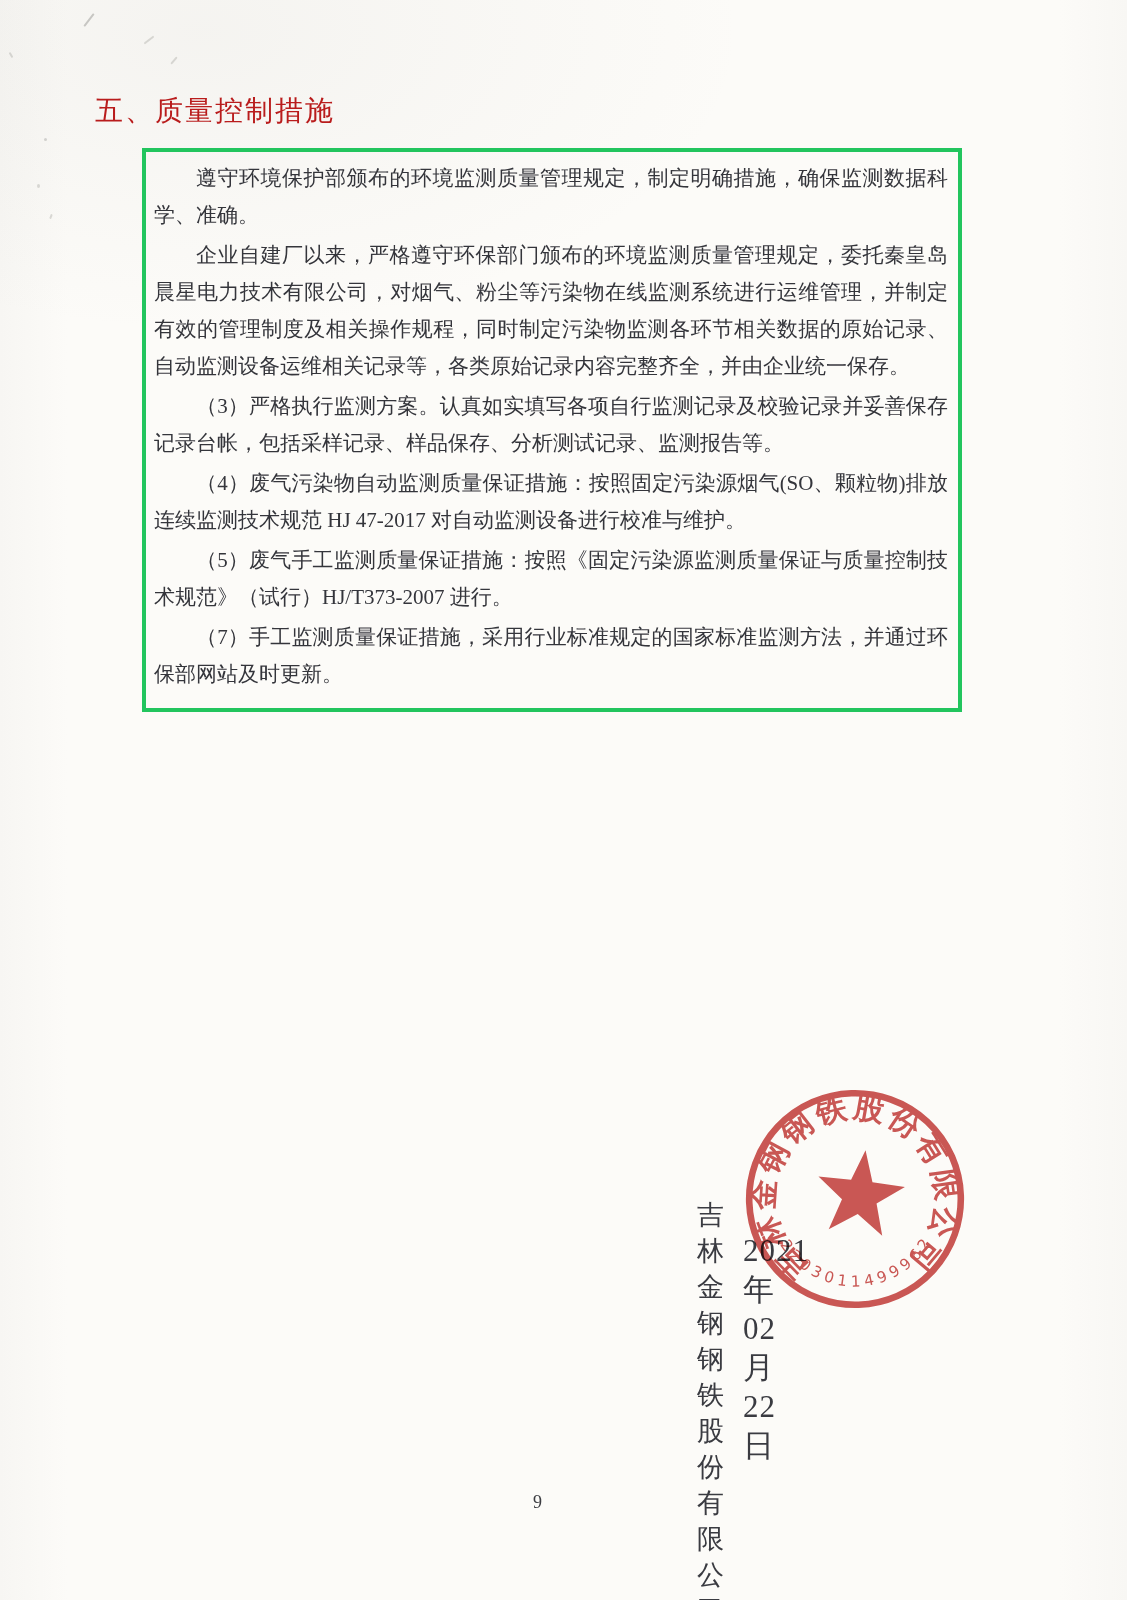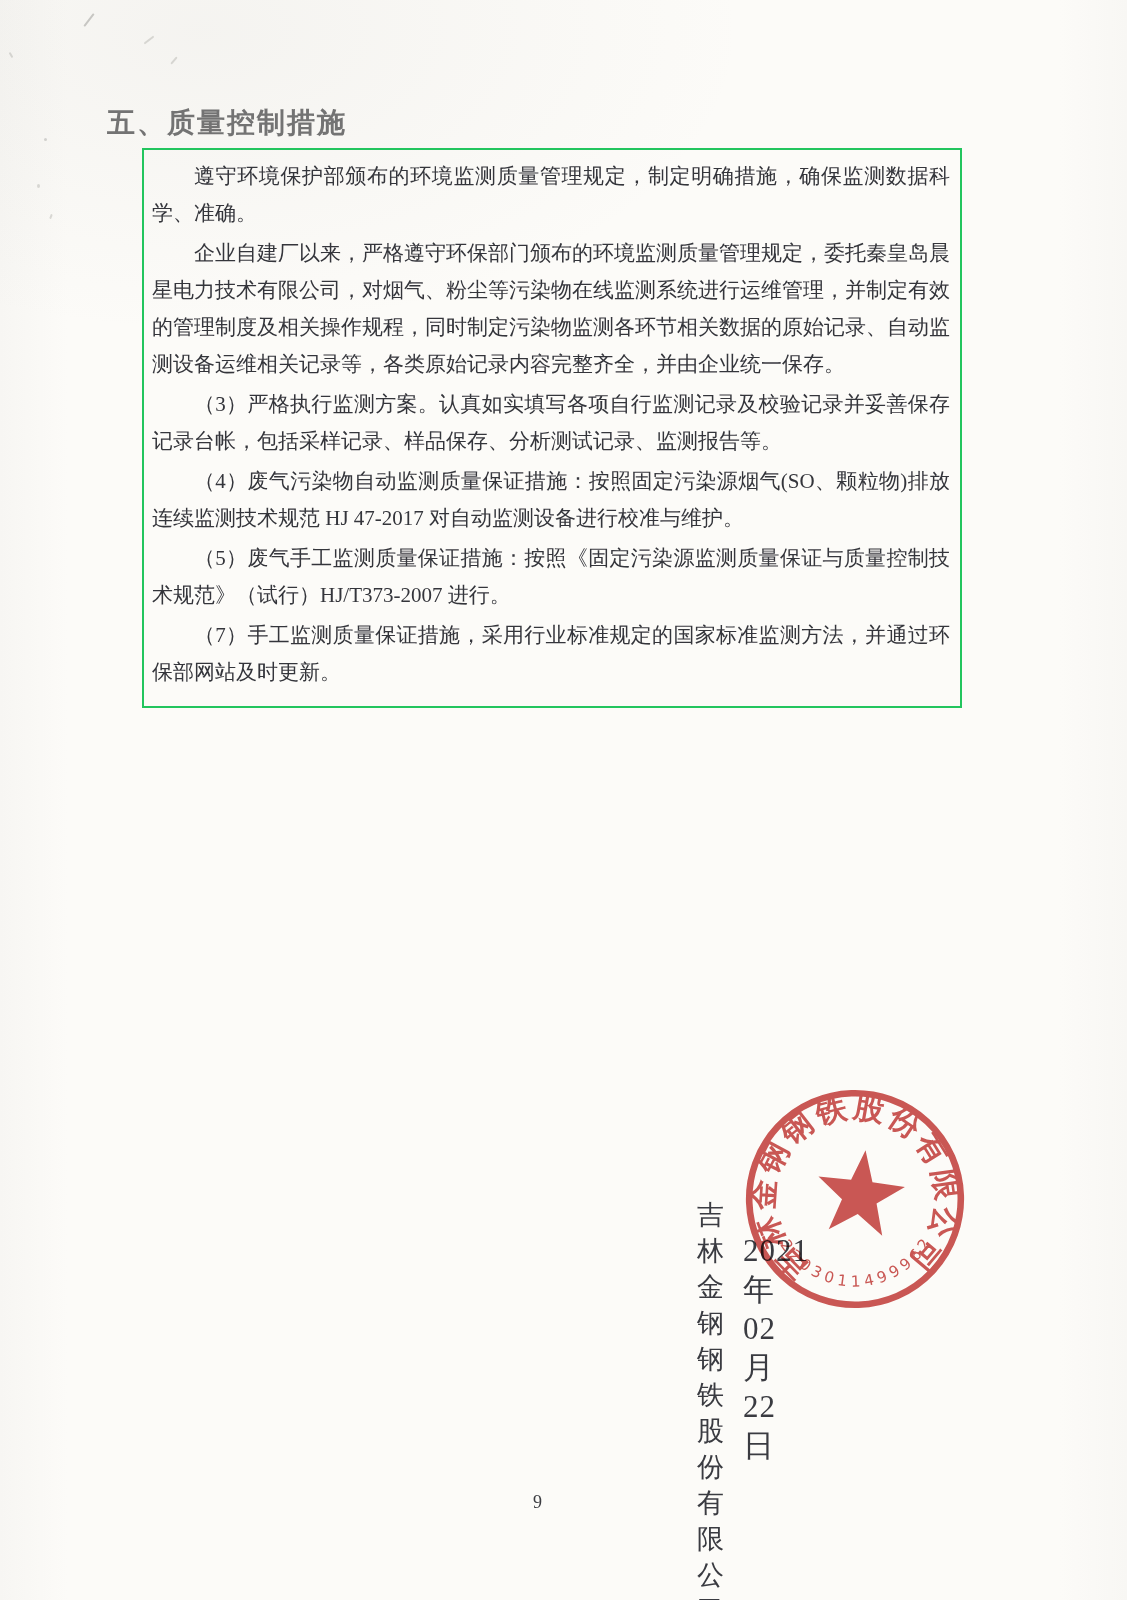--- a/index.html
+++ b/index.html
@@ -15,27 +15,27 @@
   .artifact{position:absolute;background:#8d8d89;opacity:.45;border-radius:2px;}
   .a1{left:88px;top:12px;width:2px;height:16px;transform:rotate(38deg);}
   .a2{left:148px;top:34px;width:2px;height:12px;transform:rotate(52deg);opacity:.3;}
   .a3{left:173px;top:56px;width:2px;height:9px;transform:rotate(40deg);opacity:.3;}
   .a4{left:44px;top:138px;width:3px;height:3px;border-radius:50%;opacity:.35;}
   .a5{left:37px;top:184px;width:3px;height:4px;border-radius:50%;opacity:.3;}
   .a6{left:50px;top:214px;width:2px;height:5px;transform:rotate(20deg);opacity:.3;}
   .a7{left:10px;top:52px;width:2px;height:6px;transform:rotate(-30deg);opacity:.3;}
 
   .doc-title{
-    position:absolute;left:95px;top:92px;margin:12px;
+    position:absolute;left:95px;top:92px;margin:0;
     font-family:"Liberation Sans","DejaVu Sans",sans-serif;
-    font-size:28px;font-weight:bold;letter-spacing:2px;color:#737373;
+    font-size:28px;font-weight:normal;letter-spacing:2px;color:#b91c1c;
   }
   .content-box{
     position:absolute;left:142px;top:148px;width:820px;box-sizing:border-box;
-    border:2px solid #22c55e;
+    border:4px solid #22c55e;
     padding:8px 10px 12px 8px;
   }
   .content-box p{
     margin:0 0 3px 0;
     font-size:21px;line-height:37px;
     text-align:justify;text-justify:inter-ideograph;
     text-indent:2em;color:#34353b;
   }
   .signature{position:absolute;text-align:left;color:#3a3b41;}
   .sig-company{position:absolute;left:697px;top:1197px;font-size:27px;letter-spacing:0.5px;}

